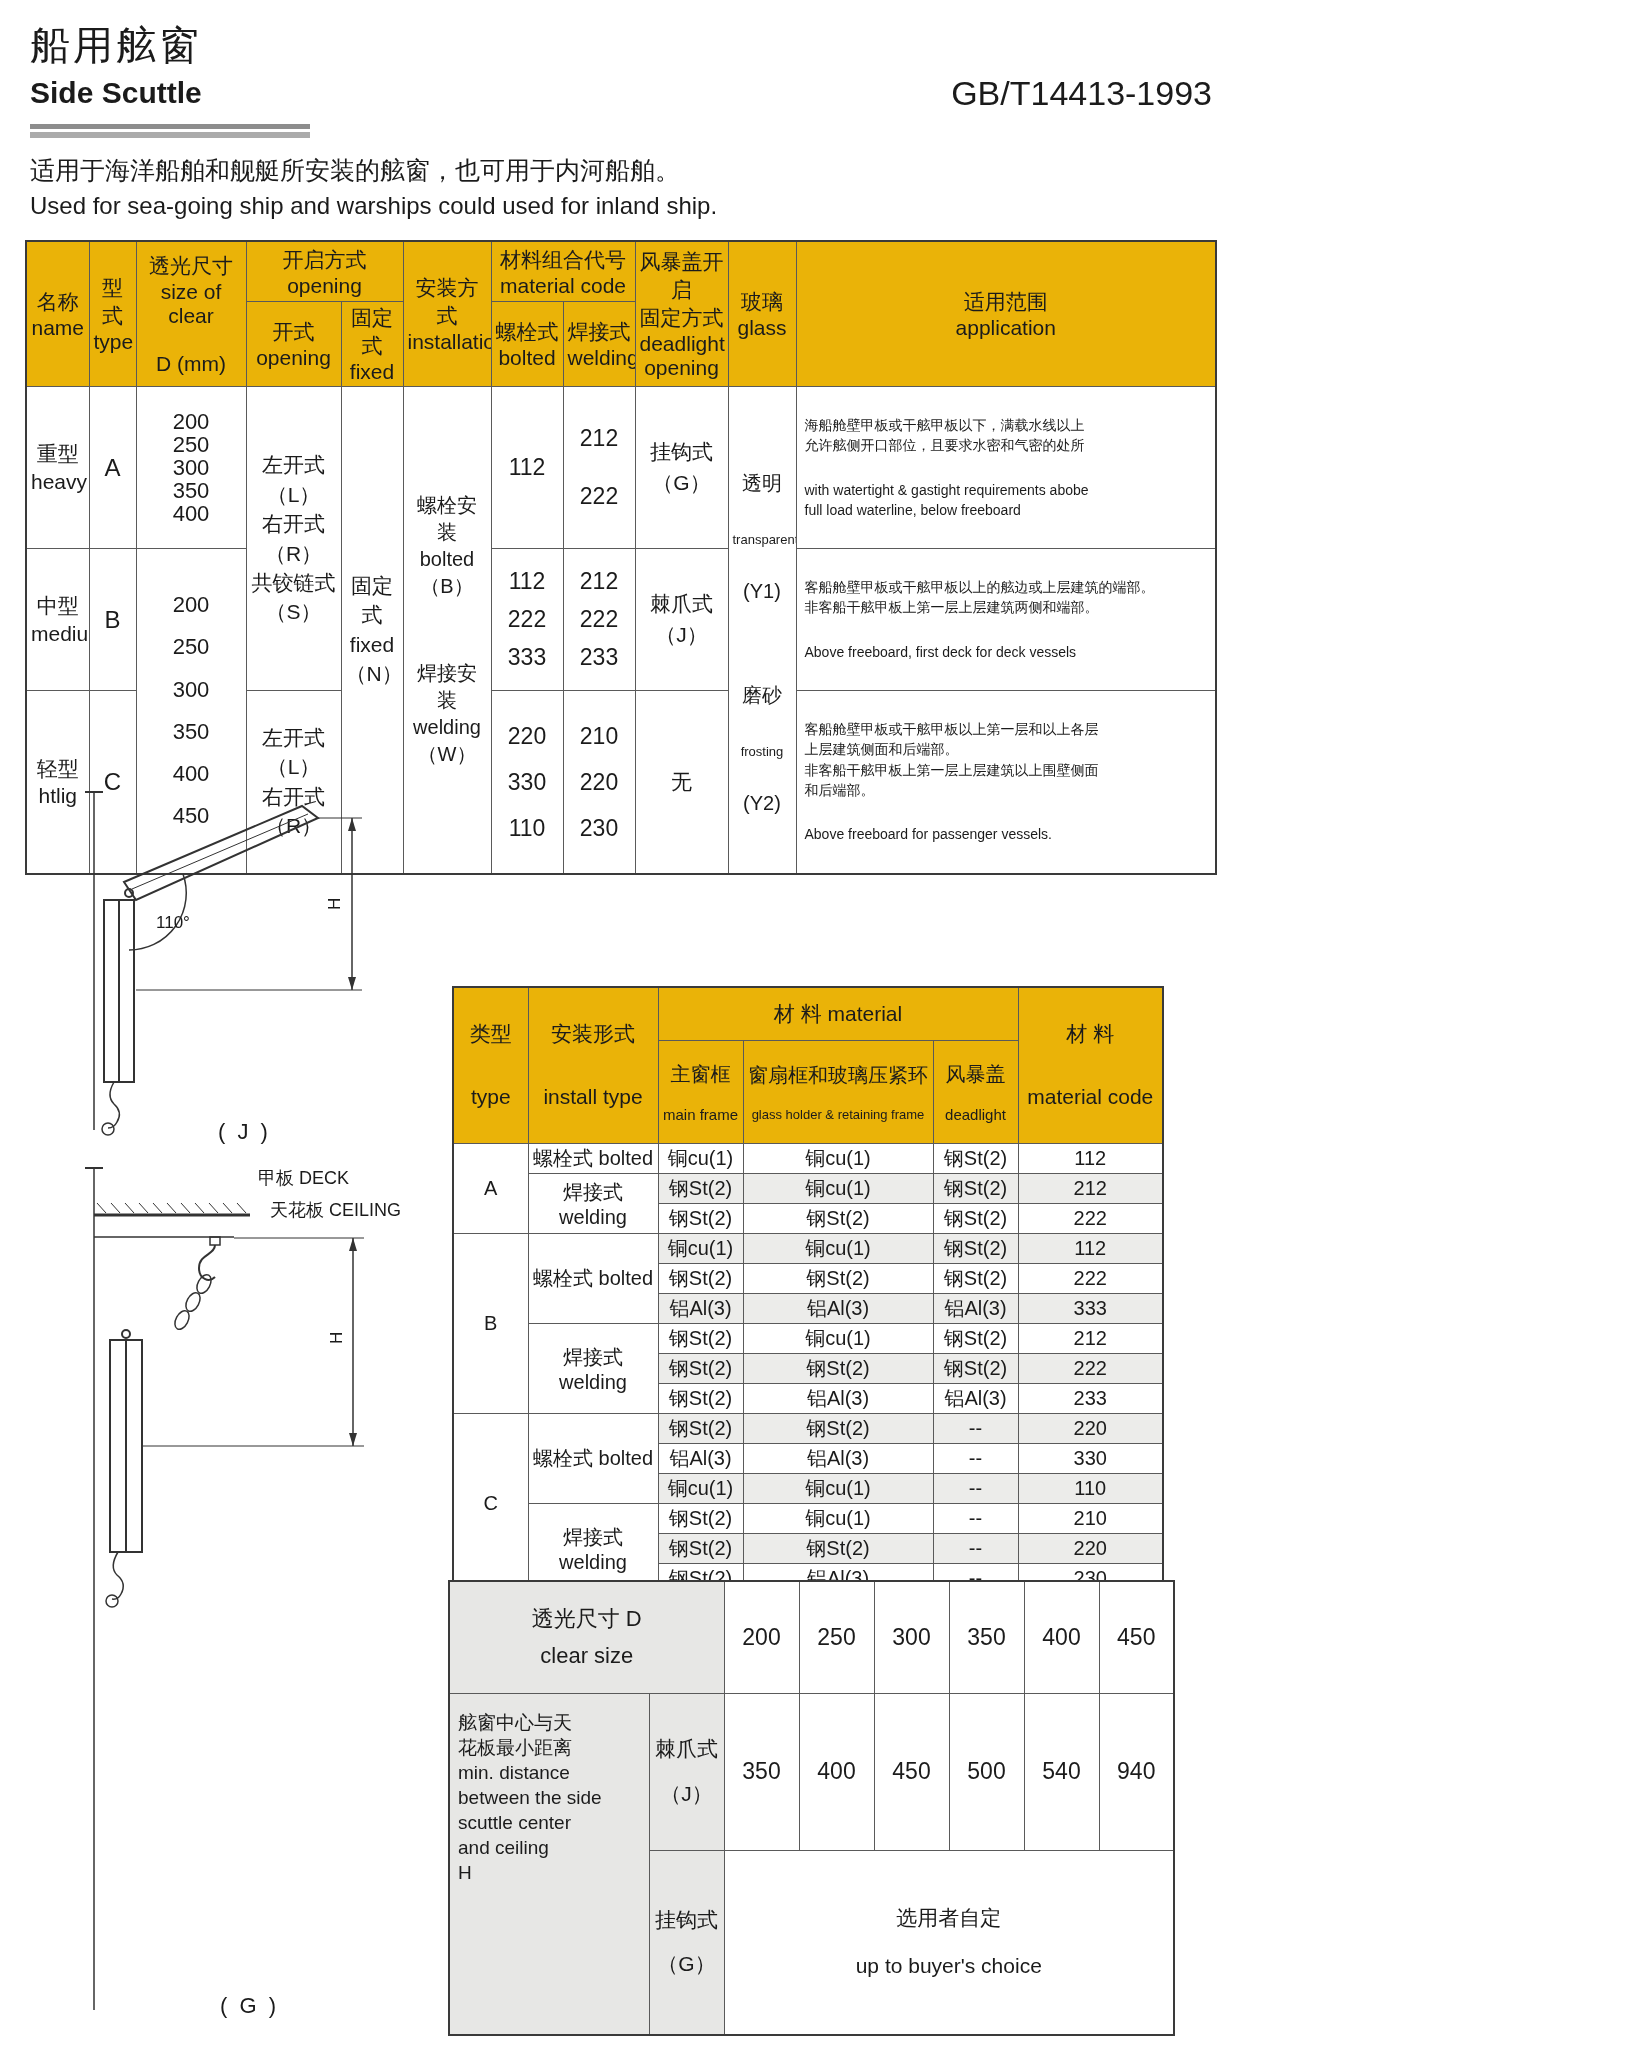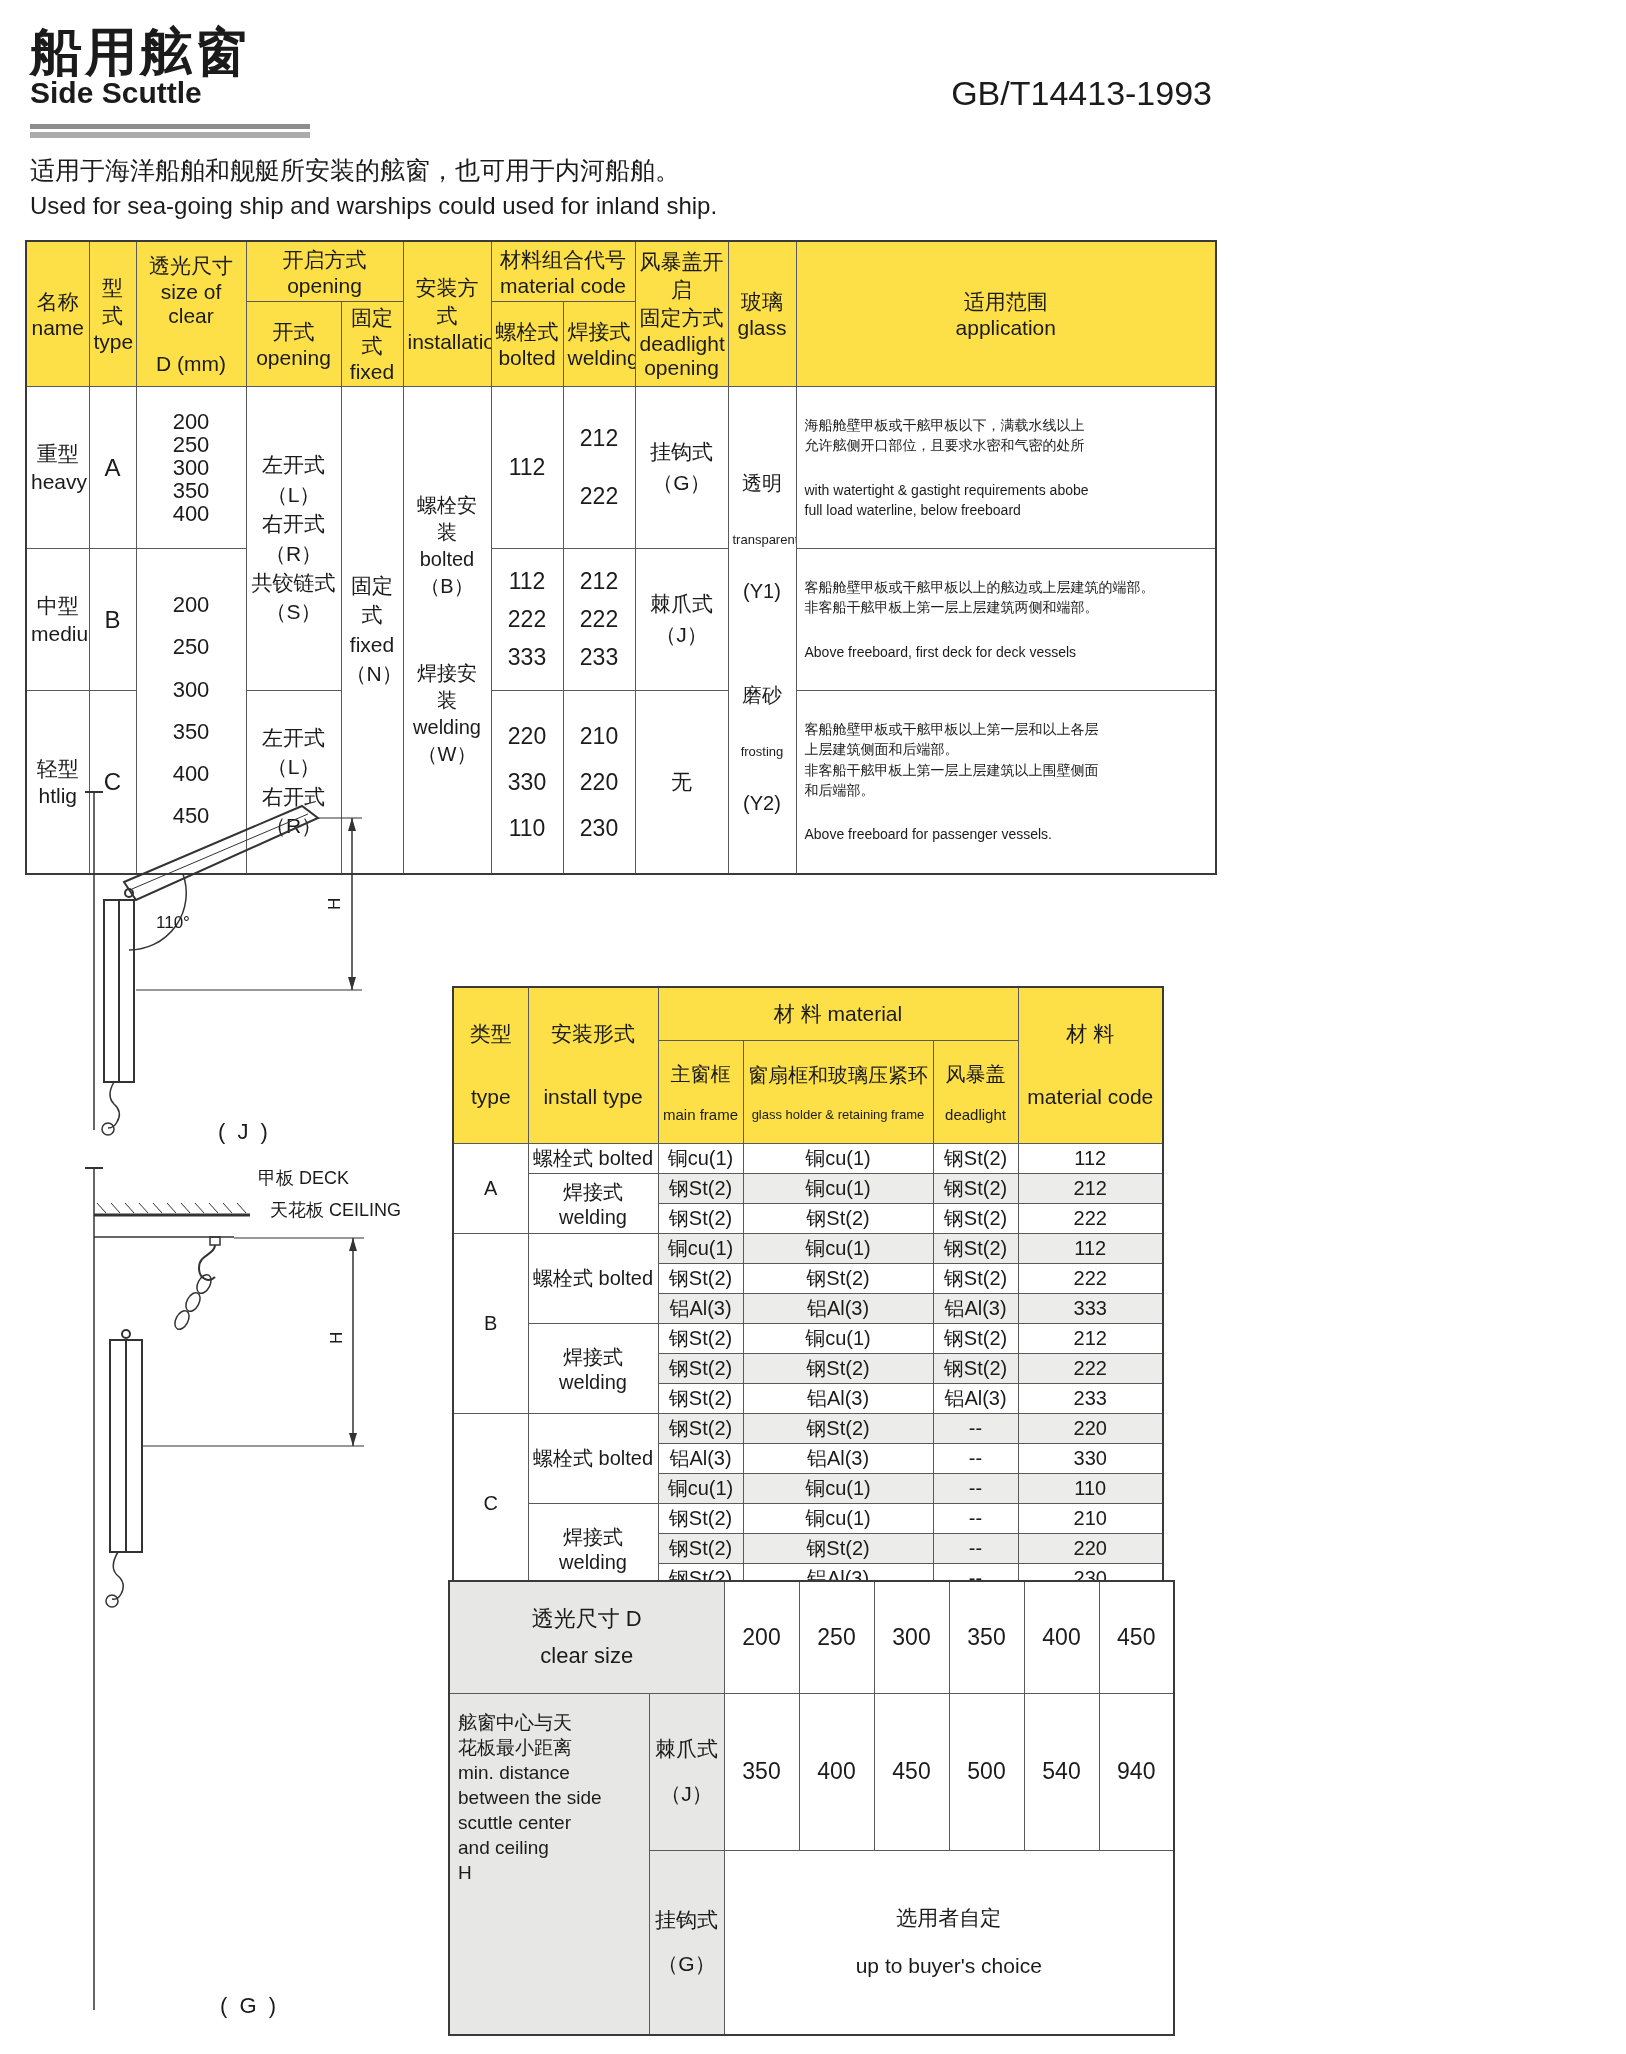--- a/index.html
+++ b/index.html
@@ -1,37 +1,37 @@
 <!DOCTYPE html>
 <html><head>
 <meta charset="utf-8">
 <style>
   html,body{margin:0;padding:0;background:#e9e9e9;}
   .page{
     position:relative; width:1626px; height:2054px; background:#ffffff;
     font-family:"Liberation Sans", sans-serif; color:#1b1b1b; overflow:hidden;
   }
   
-  .title-cn{position:absolute;left:30px;top:18px;font-size:52px;font-weight:bold;letter-spacing:3px;margin:0;}
+  .title-cn{position:absolute;left:30px;top:18px;font-size:40px;font-weight:normal;letter-spacing:3px;margin:0;}
   .title-en{position:absolute;left:30px;top:76px;font-size:30px;font-weight:bold;margin:0;}
   .double-rule{position:absolute;left:30px;top:124px;width:280px;}
   .double-rule .r1{height:5px;background:#8d8d8d;margin-bottom:3px;}
   .double-rule .r2{height:6px;background:#ababab;}
   .standard{position:absolute;right:414px;top:74px;font-size:34px;}
   .intro-cn{position:absolute;left:30px;top:154px;font-size:25px;margin:0;}
   .intro-en{position:absolute;left:30px;top:192px;font-size:24px;margin:0;}
 
   
   table.tbl{position:absolute;border-collapse:collapse;table-layout:fixed;background:#fff;}
   .tbl th,.tbl td{
     border:1px solid #5a5a5a; text-align:center; vertical-align:middle;
     white-space:pre-line; padding:2px 4px; overflow:hidden;
   }
   .tbl{border:2px solid #3a3a3a;}
-  .tbl th{background:#fde047;font-weight:normal;}
+  .tbl th{background:#eab308;font-weight:normal;}
 
   
   #t1{left:25px;top:240px;width:1190px;font-size:21px;}
   #t1 thead tr.hr1 th{height:55px;font-size:21px;}
   #t1 thead tr.hr2 th{height:58px;font-size:21px;}
   #t1 tr.rA{height:112px;}
   #t1 tr.rB{height:116px;}
   #t1 tr.rC{height:142px;}
   #t1 .sizes-a{font-size:22px;line-height:1.05;}
   #t1 .sizes-bc{font-size:22px;line-height:1.92;}

